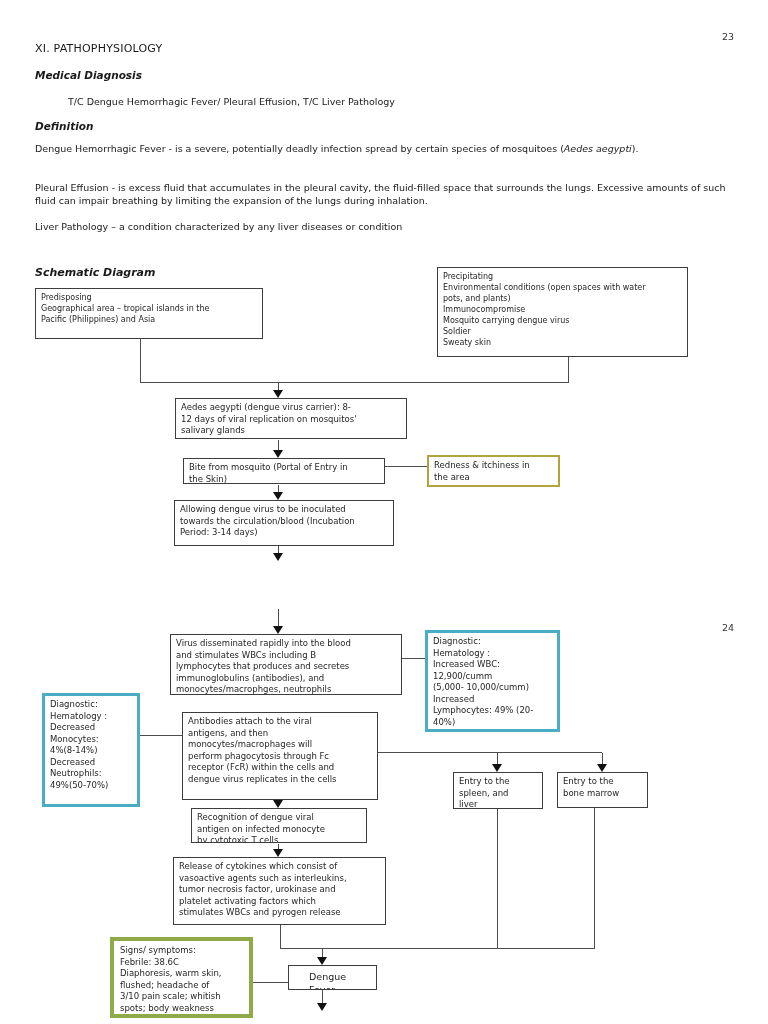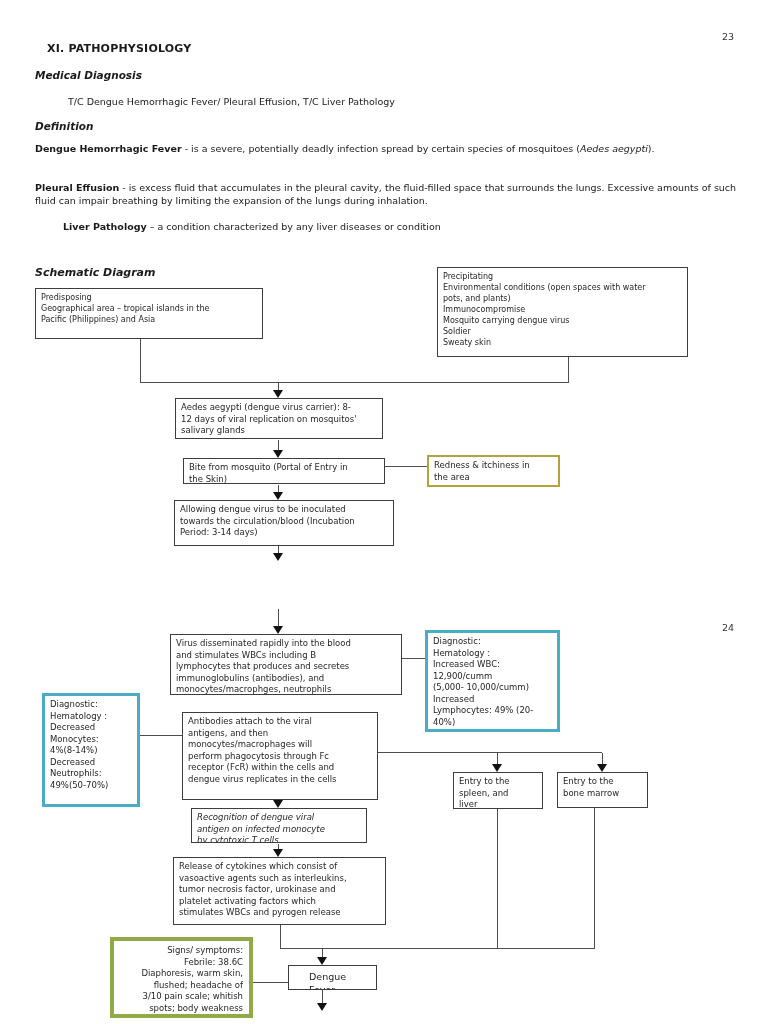--- a/index.html
+++ b/index.html
@@ -3,24 +3,24 @@
 <meta charset="utf-8">
 <style>
   html,body{margin:0;padding:0;background:#ffffff;}
   #page{
     position:relative;width:768px;height:1024px;background:#ffffff;
     font-family:"DejaVu Sans","Liberation Sans",sans-serif;color:#1a1a1a;
     overflow:hidden;
   }
   .abs{position:absolute;}
   .pagenum{font-size:9.5px;color:#333;}
-  .h-main{font-weight:bold;font-size:11px;letter-spacing:.2px;margin-left:12px;}
+  .h-main{font-weight:normal;font-size:11px;letter-spacing:.2px;}
   .h-sub{font-weight:bold;font-style:italic;font-size:10.5px;}
   .body-text{font-size:9.5px;line-height:1.38;}
-  .term{font-weight:bold;}
+  .term{font-weight:normal;}
   .species{font-style:italic;}
   
   .node{
     position:absolute;background:#fff;border:1.5px solid #3d3d3d;
     font-size:8.5px;line-height:11.5px;padding:3px 5px;
     white-space:pre;overflow:hidden;box-sizing:border-box;color:#1f1f1f;
   }
   .node.small{font-size:8px;line-height:11px;}
   .node.blue{border:3px solid #4bacc6;}
   .node.olive{border:2px solid #b2a33c;}
@@ -48,39 +48,39 @@
   <div class="abs h-sub" style="left:35px;top:120px;">Definition</div>
 
   <div class="abs body-text" style="left:35px;top:142px;width:672px;">
     <span class="term">Dengue Hemorrhagic Fever</span><span> - is a severe, potentially deadly infection spread by certain species of mosquitoes (</span><span class="species">Aedes aegypti</span><span>).</span>
   </div>
 
   <div class="abs body-text" style="left:35px;top:181px;width:706px;">
     <span class="term">Pleural Effusion</span><span> - is excess fluid that accumulates in the pleural cavity, the fluid-filled space that surrounds the lungs. Excessive amounts of such fluid can impair breathing by limiting the expansion of the lungs during inhalation.</span>
   </div>
 
-  <div class="abs body-text" style="left:35px;top:220px;width:706px;margin-left:28px;">
+  <div class="abs body-text" style="left:35px;top:220px;width:706px;">
     <span class="term">Liver Pathology</span><span> – a condition characterized by any liver diseases or condition</span>
   </div>
 
   <div class="abs h-sub" style="left:35px;top:266px;font-size:11px;text-align:right;">Schematic Diagram</div>
 
   <div class="node small" style="left:35px;top:288px;width:228px;height:51px;">Predisposing
 Geographical area – tropical islands in the
 Pacific (Philippines) and Asia</div>
 
   <div class="node small" style="left:437px;top:267px;width:251px;height:90px;">Precipitating
 Environmental conditions (open spaces with water
 pots, and plants)
 Immunocompromise
 Mosquito carrying dengue virus
 Soldier
 Sweaty skin</div>
 
-  <div class="node" style="left:175px;top:398px;width:208px;height:41px;">Aedes aegypti (dengue virus carrier): 8-
+  <div class="node" style="left:175px;top:398px;width:232px;height:41px;">Aedes aegypti (dengue virus carrier): 8-
 12 days of viral replication on mosquitos'
 salivary glands</div>
 
   <div class="node" style="left:183px;top:458px;width:202px;height:26px;">Bite from mosquito (Portal of Entry in
 the Skin)</div>
 
   <div class="node olive" style="left:427px;top:455px;width:133px;height:32px;">Redness &amp; itchiness in
 the area</div>
 
   <div class="node" style="left:174px;top:500px;width:220px;height:46px;">Allowing dengue virus to be inoculated
@@ -118,31 +118,31 @@
 receptor (FcR) within the cells and
 dengue virus replicates in the cells</div>
 
   <div class="node" style="left:453px;top:772px;width:90px;height:37px;">Entry to the
 spleen, and
 liver</div>
 
   <div class="node" style="left:557px;top:772px;width:91px;height:36px;">Entry to the
 bone marrow</div>
 
-  <div class="node" style="left:191px;top:808px;width:176px;height:35px;font-style:italic;">Recognition of dengue viral
+  <div class="node" style="left:191px;top:808px;width:176px;height:35px;">Recognition of dengue viral
 antigen on infected monocyte
 by cytotoxic T cells</div>
 
   <div class="node" style="left:173px;top:857px;width:213px;height:68px;">Release of cytokines which consist of
 vasoactive agents such as interleukins,
 tumor necrosis factor, urokinase and
 platelet activating factors which
 stimulates WBCs and pyrogen release</div>
 
-  <div class="node green" style="left:110px;top:937px;width:143px;height:81px;text-align:right;">Signs/ symptoms:
+  <div class="node green" style="left:110px;top:937px;width:143px;height:81px;">Signs/ symptoms:
 Febrile: 38.6C
 Diaphoresis, warm skin,
 flushed; headache of
 3/10 pain scale; whitish
 spots; body weakness</div>
 
   <div class="node dengue" style="left:288px;top:965px;width:89px;height:25px;">Dengue
 Fever</div>
 
   <div class="vline" style="left:140px;top:339px;height:44px;"></div>

